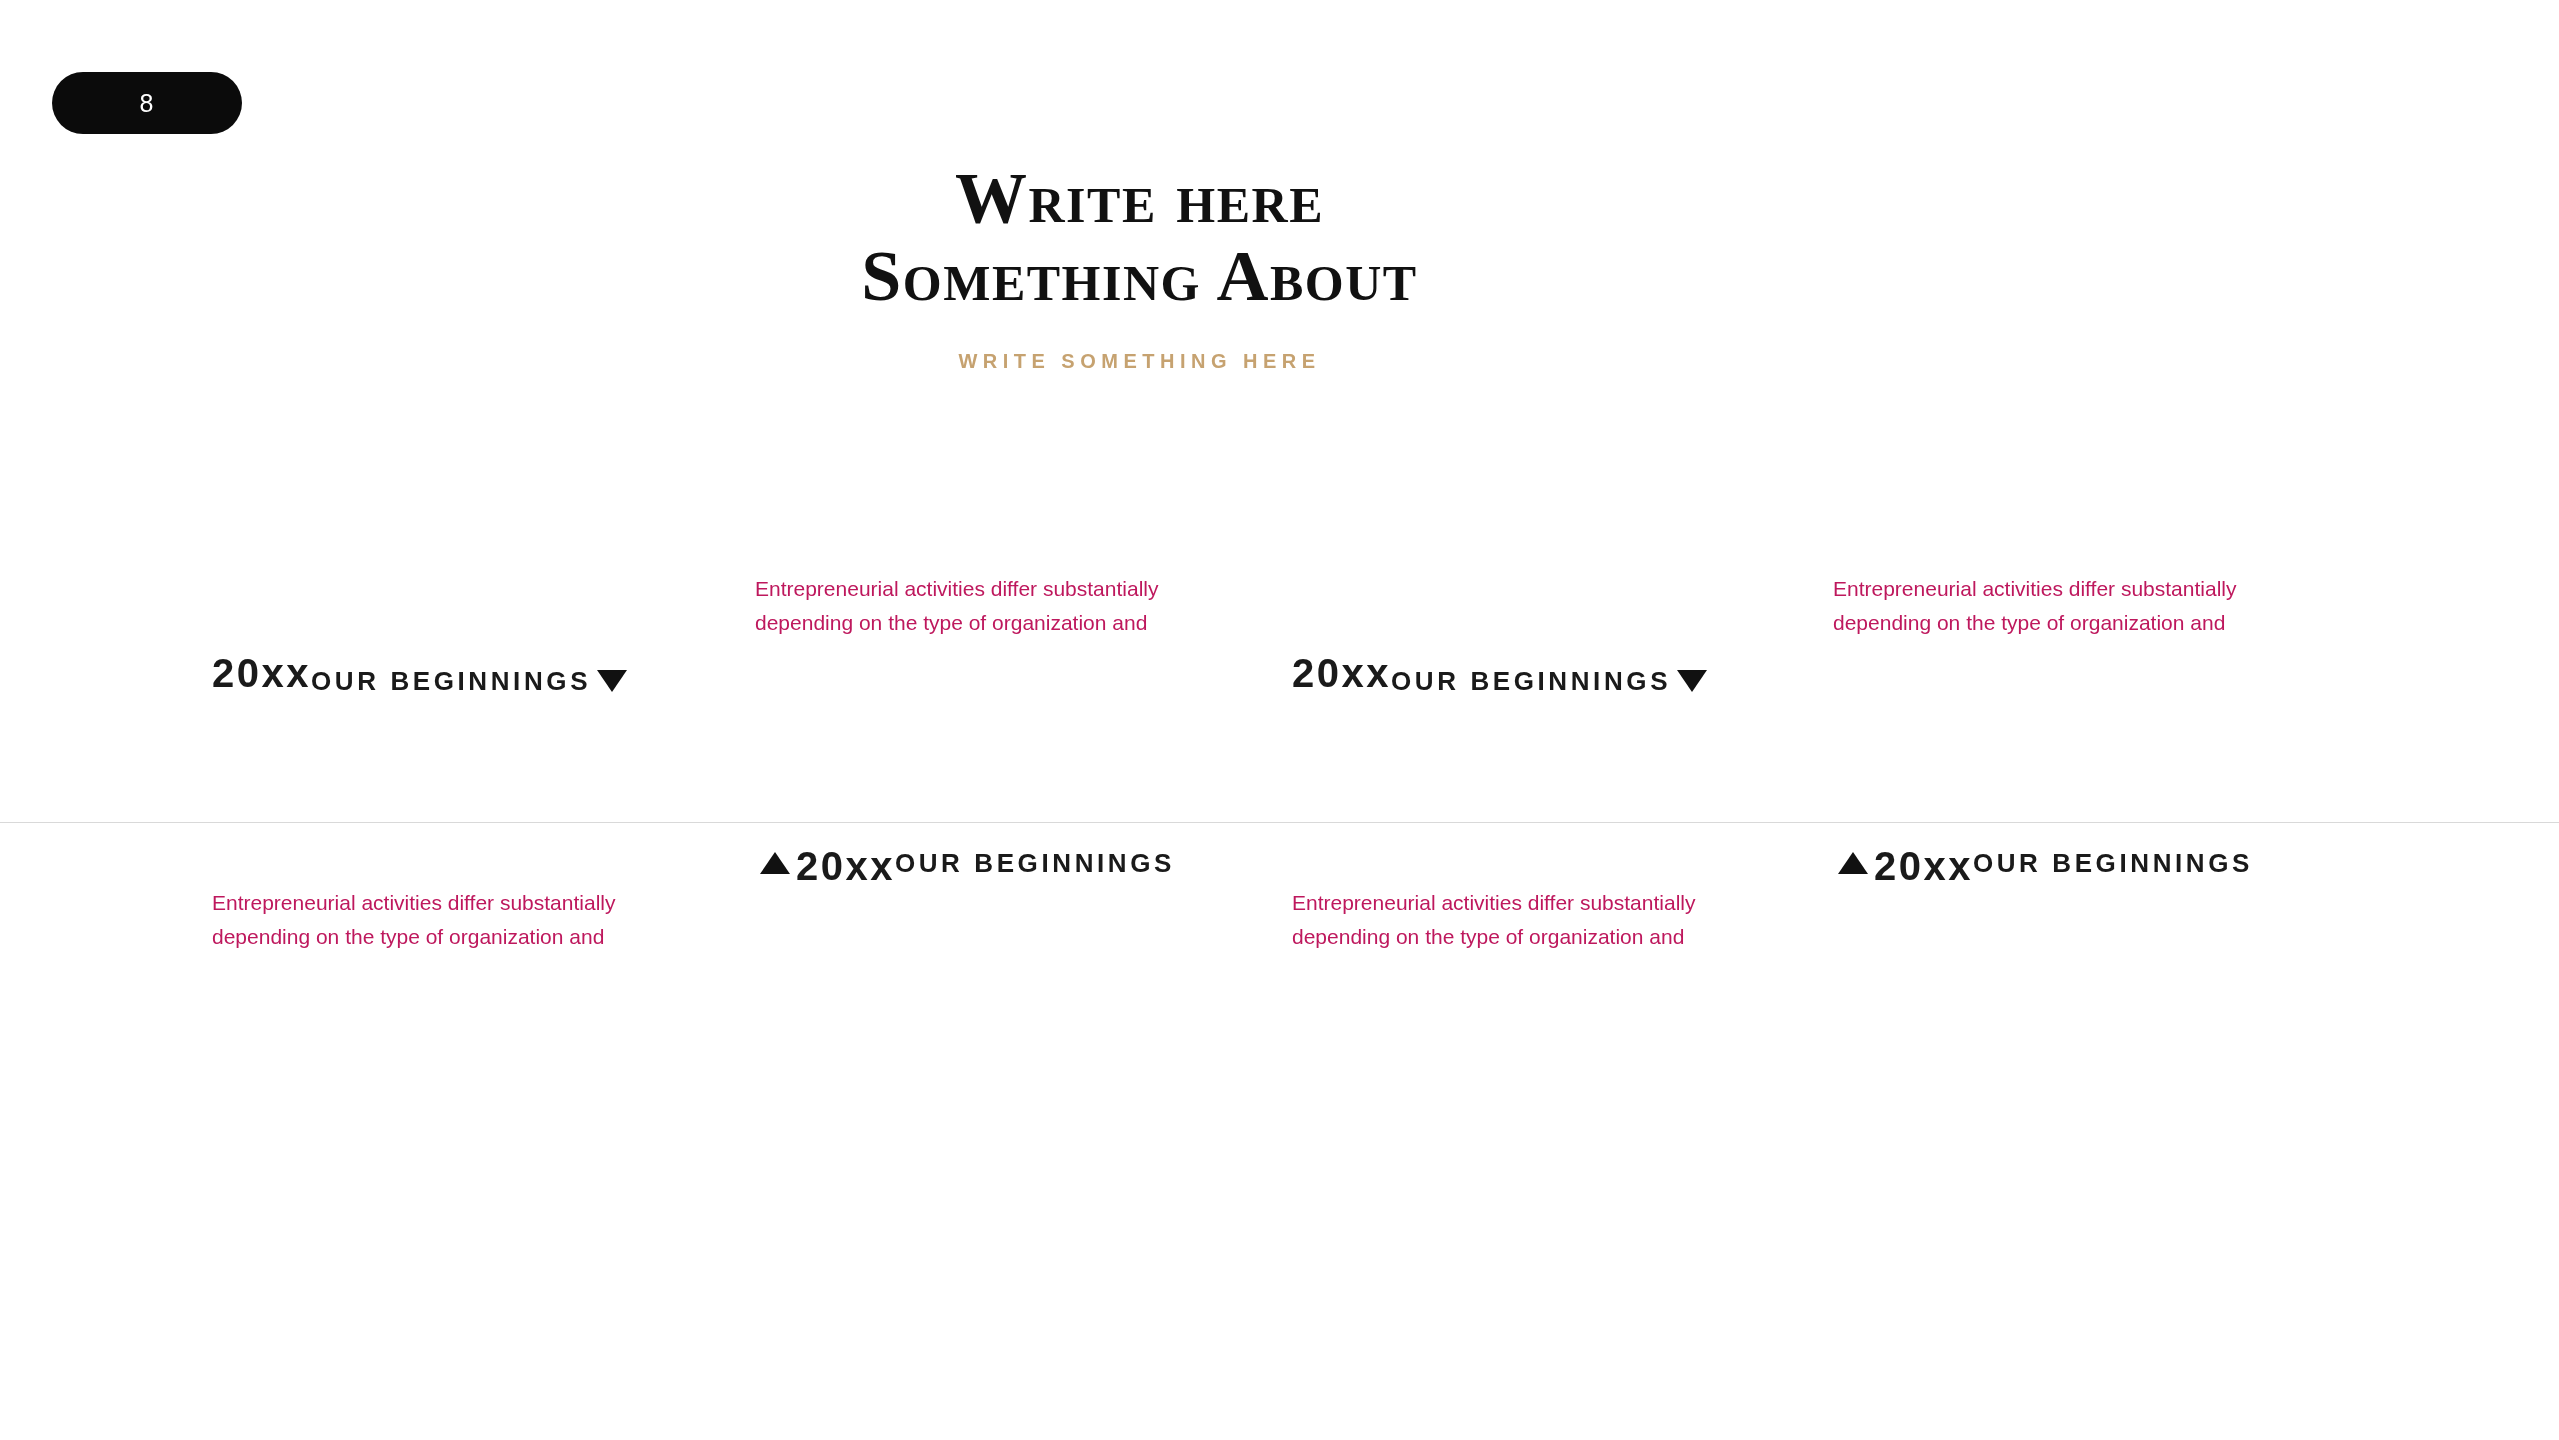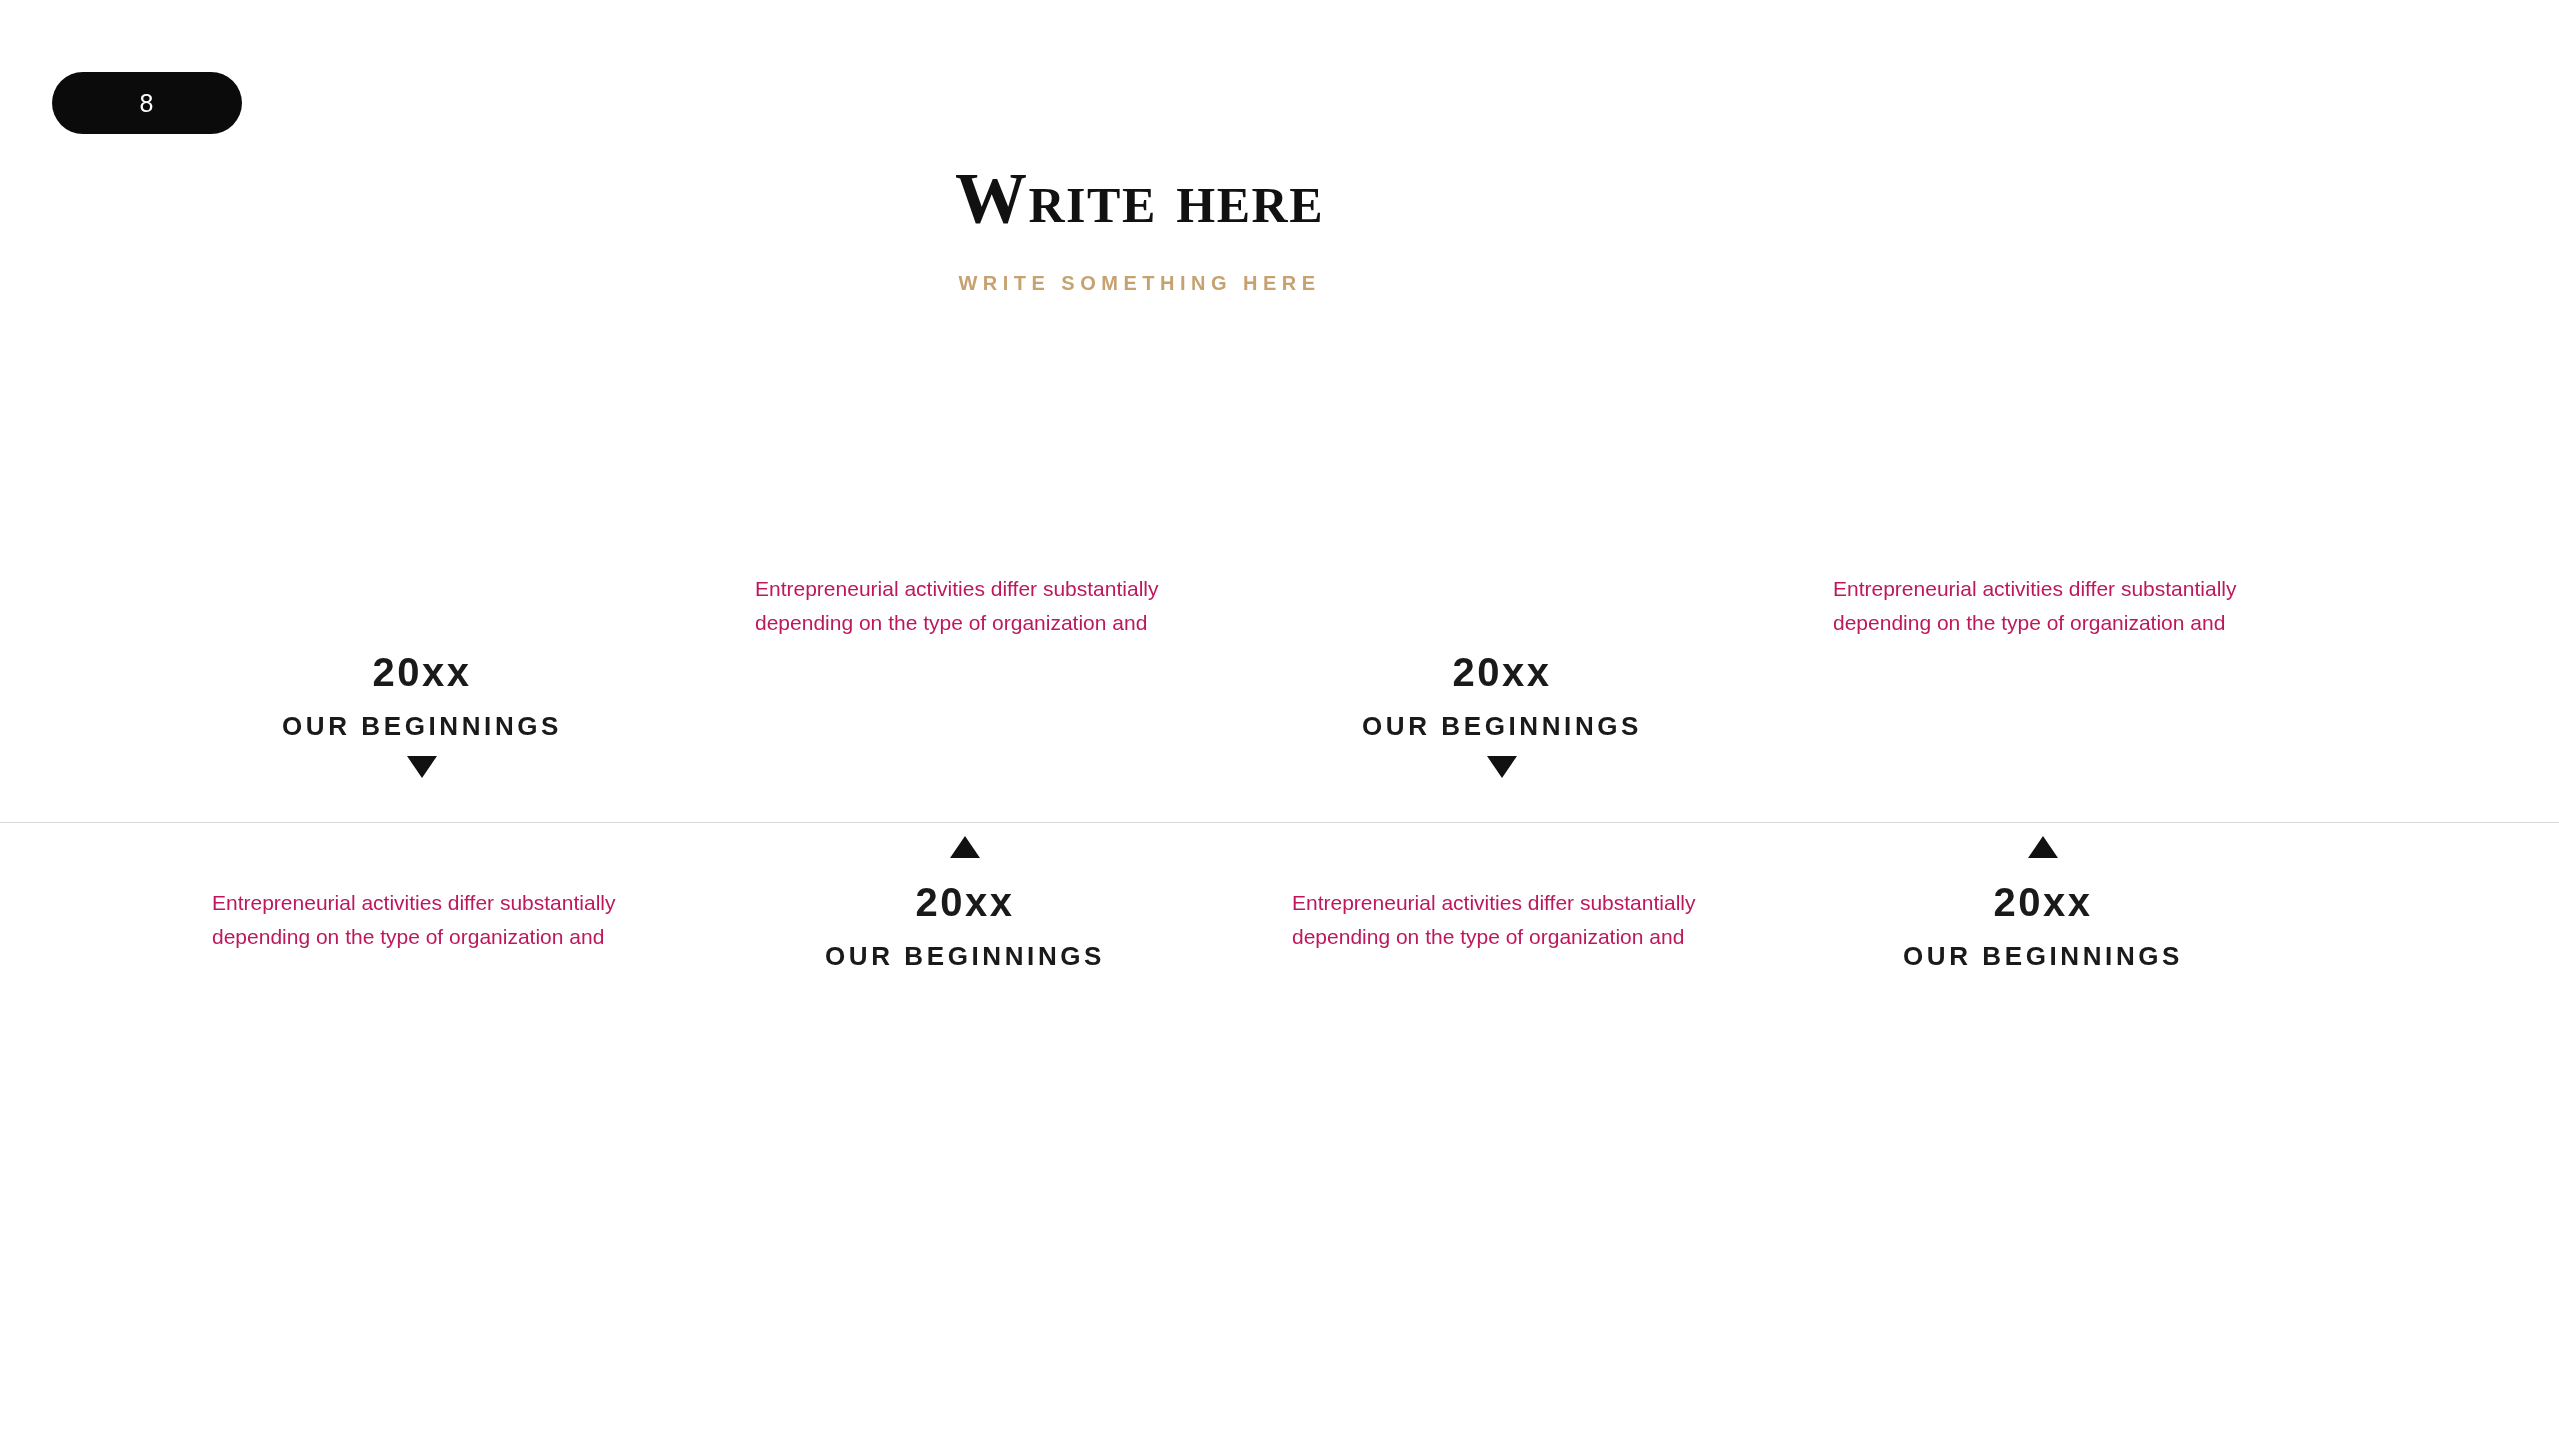--- a/index.html
+++ b/index.html
@@ -117,33 +117,34 @@
   .marker.up {
     border-left: 15px solid transparent;
     border-right: 15px solid transparent;
     border-bottom: 22px solid #111111;
   }
 
   
   .above-block { position: absolute; width: 420px; }
   .below-block { position: absolute; width: 420px; }
 
-  .stack-top { display: flex; flex-direction: column; align-items: center; }
+  .stack-top { display: flex; flex-direction: row; align-items: center; }
 </style>
 </head>
 <body>
 
 <div class="slide">
 
   <div class="page-badge">
     <span>8</span>
   </div>
 
   <div class="header">
     <div class="title-line">Write here</div>
+    <div class="title-line">Something About</div>
     <div class="subtitle">WRITE SOMETHING HERE</div>
   </div>
 
   <div class="timeline-axis"></div>
 
   <div class="items">
 
     <div class="above-block stack-top" style="left:212px; top:650px;">
       <div class="year">20xx</div>
       <div class="caption">OUR BEGINNINGS</div>

